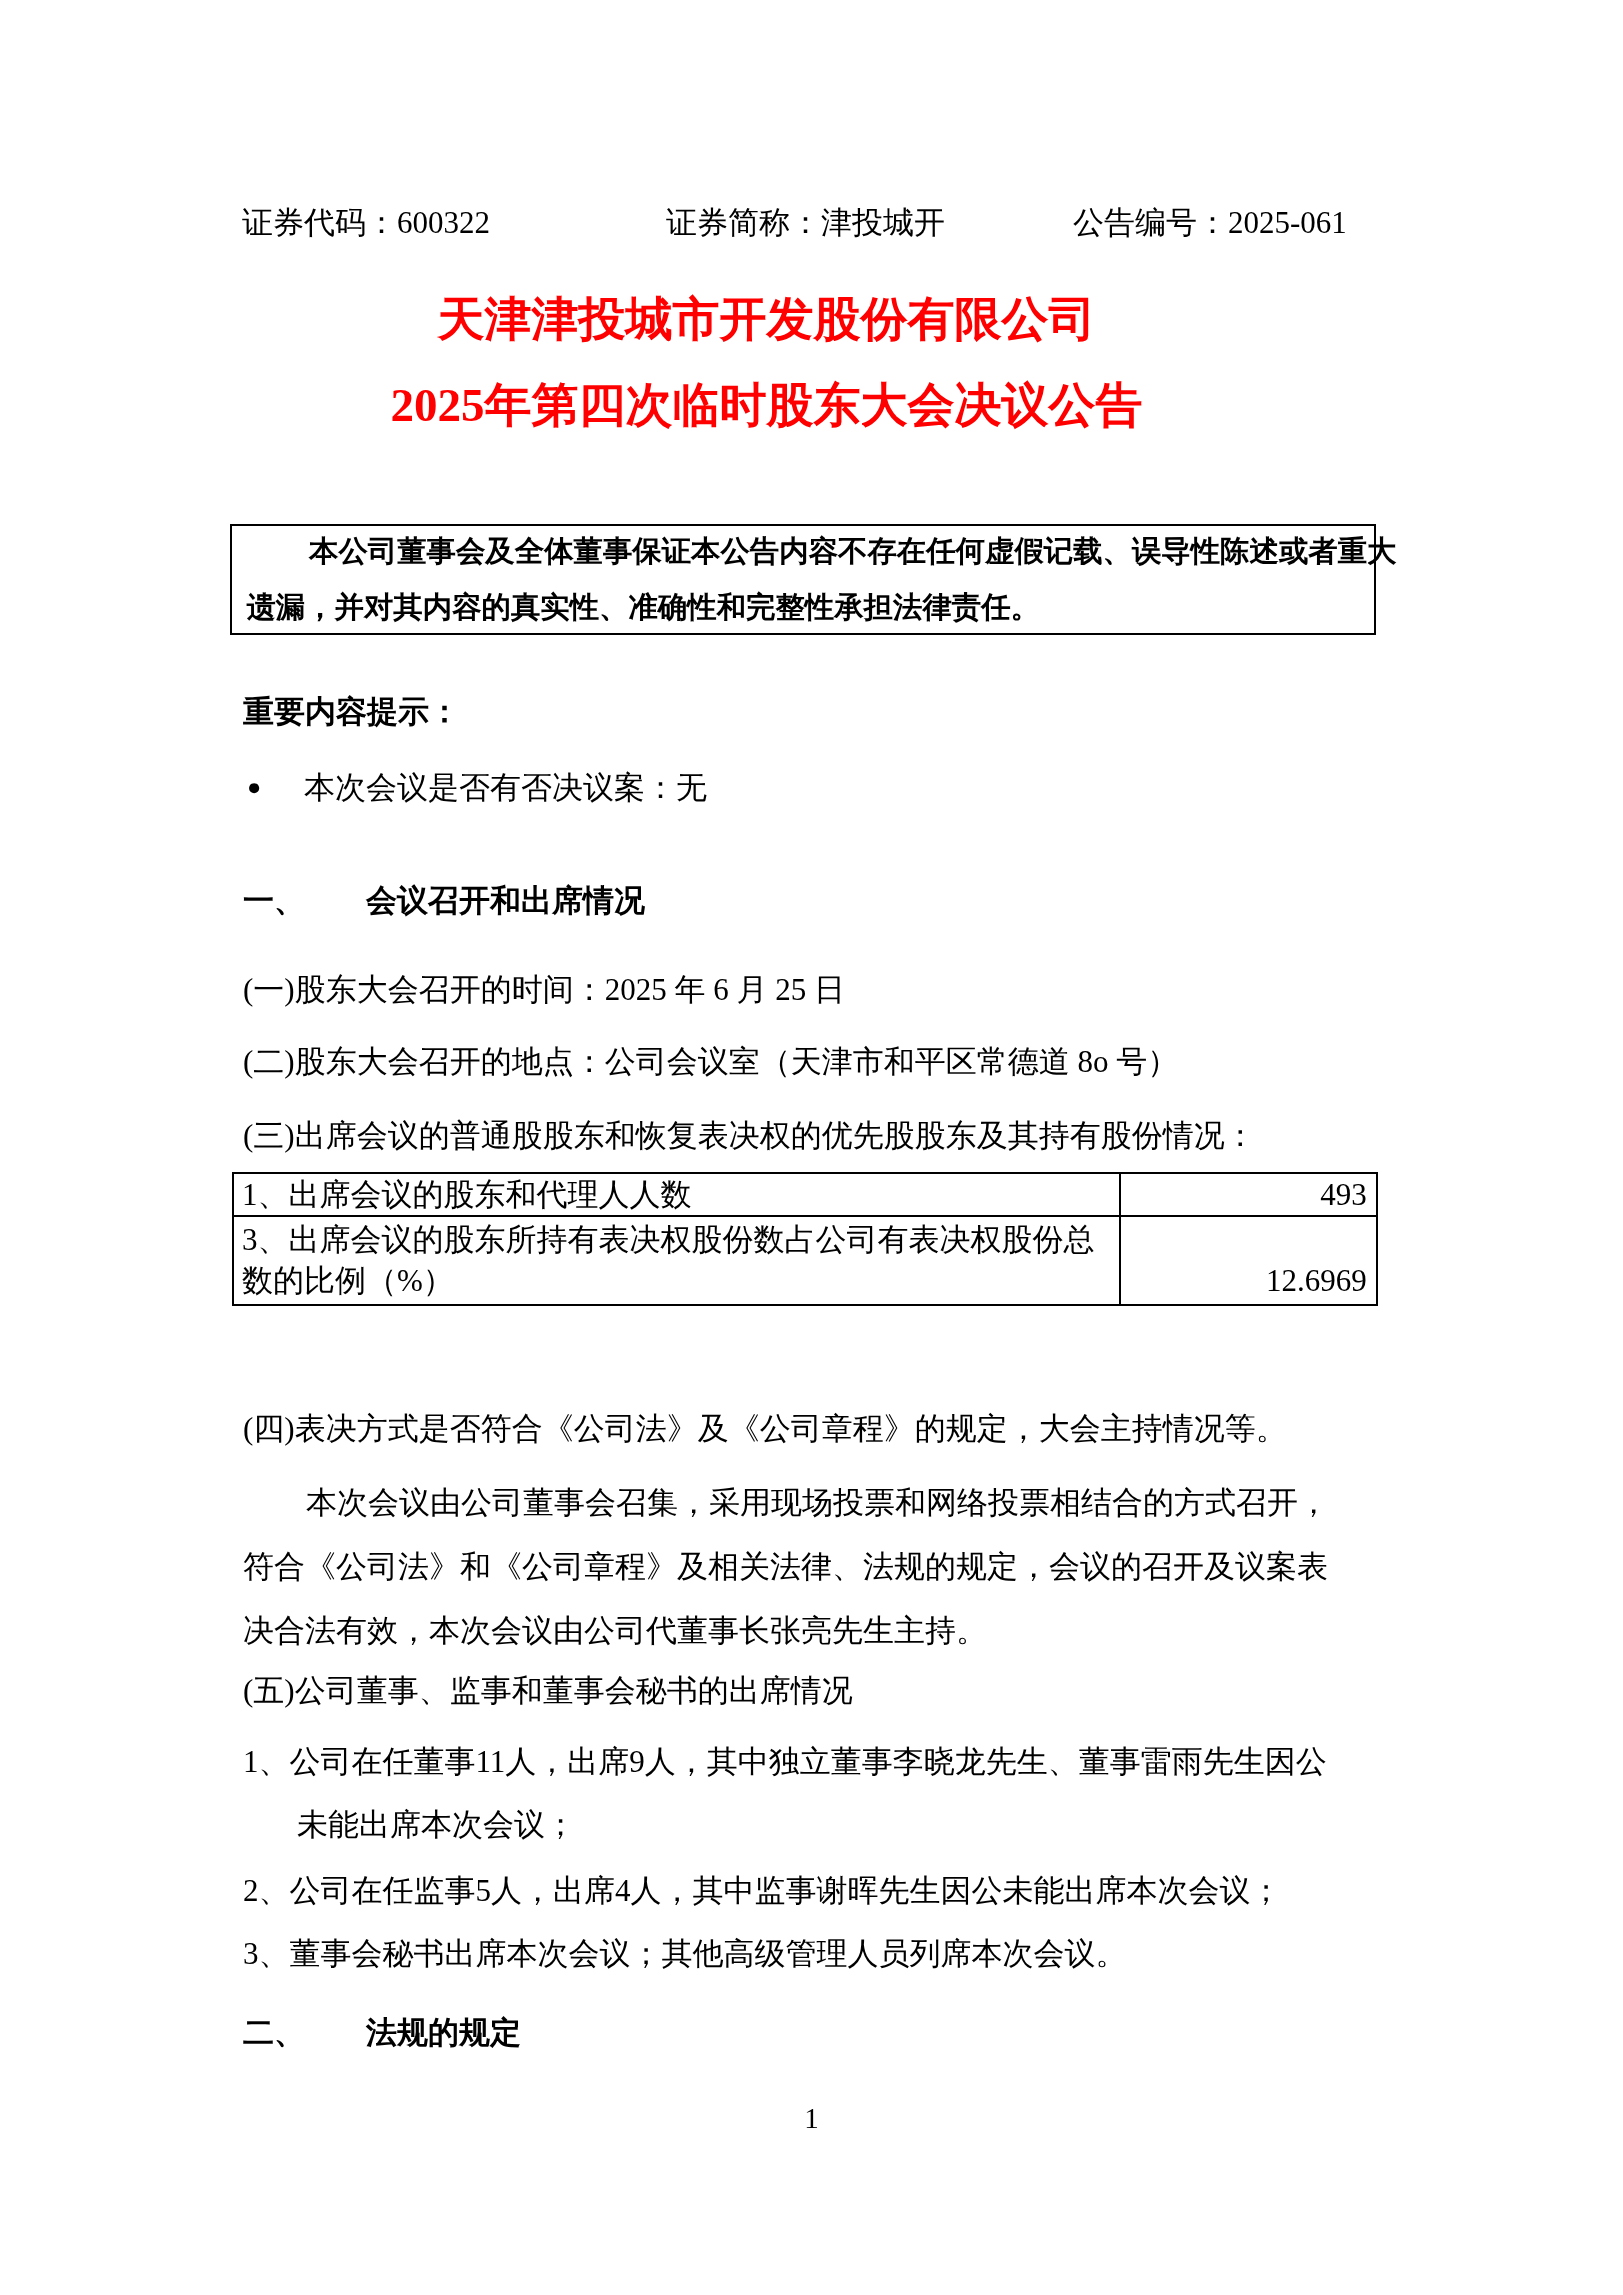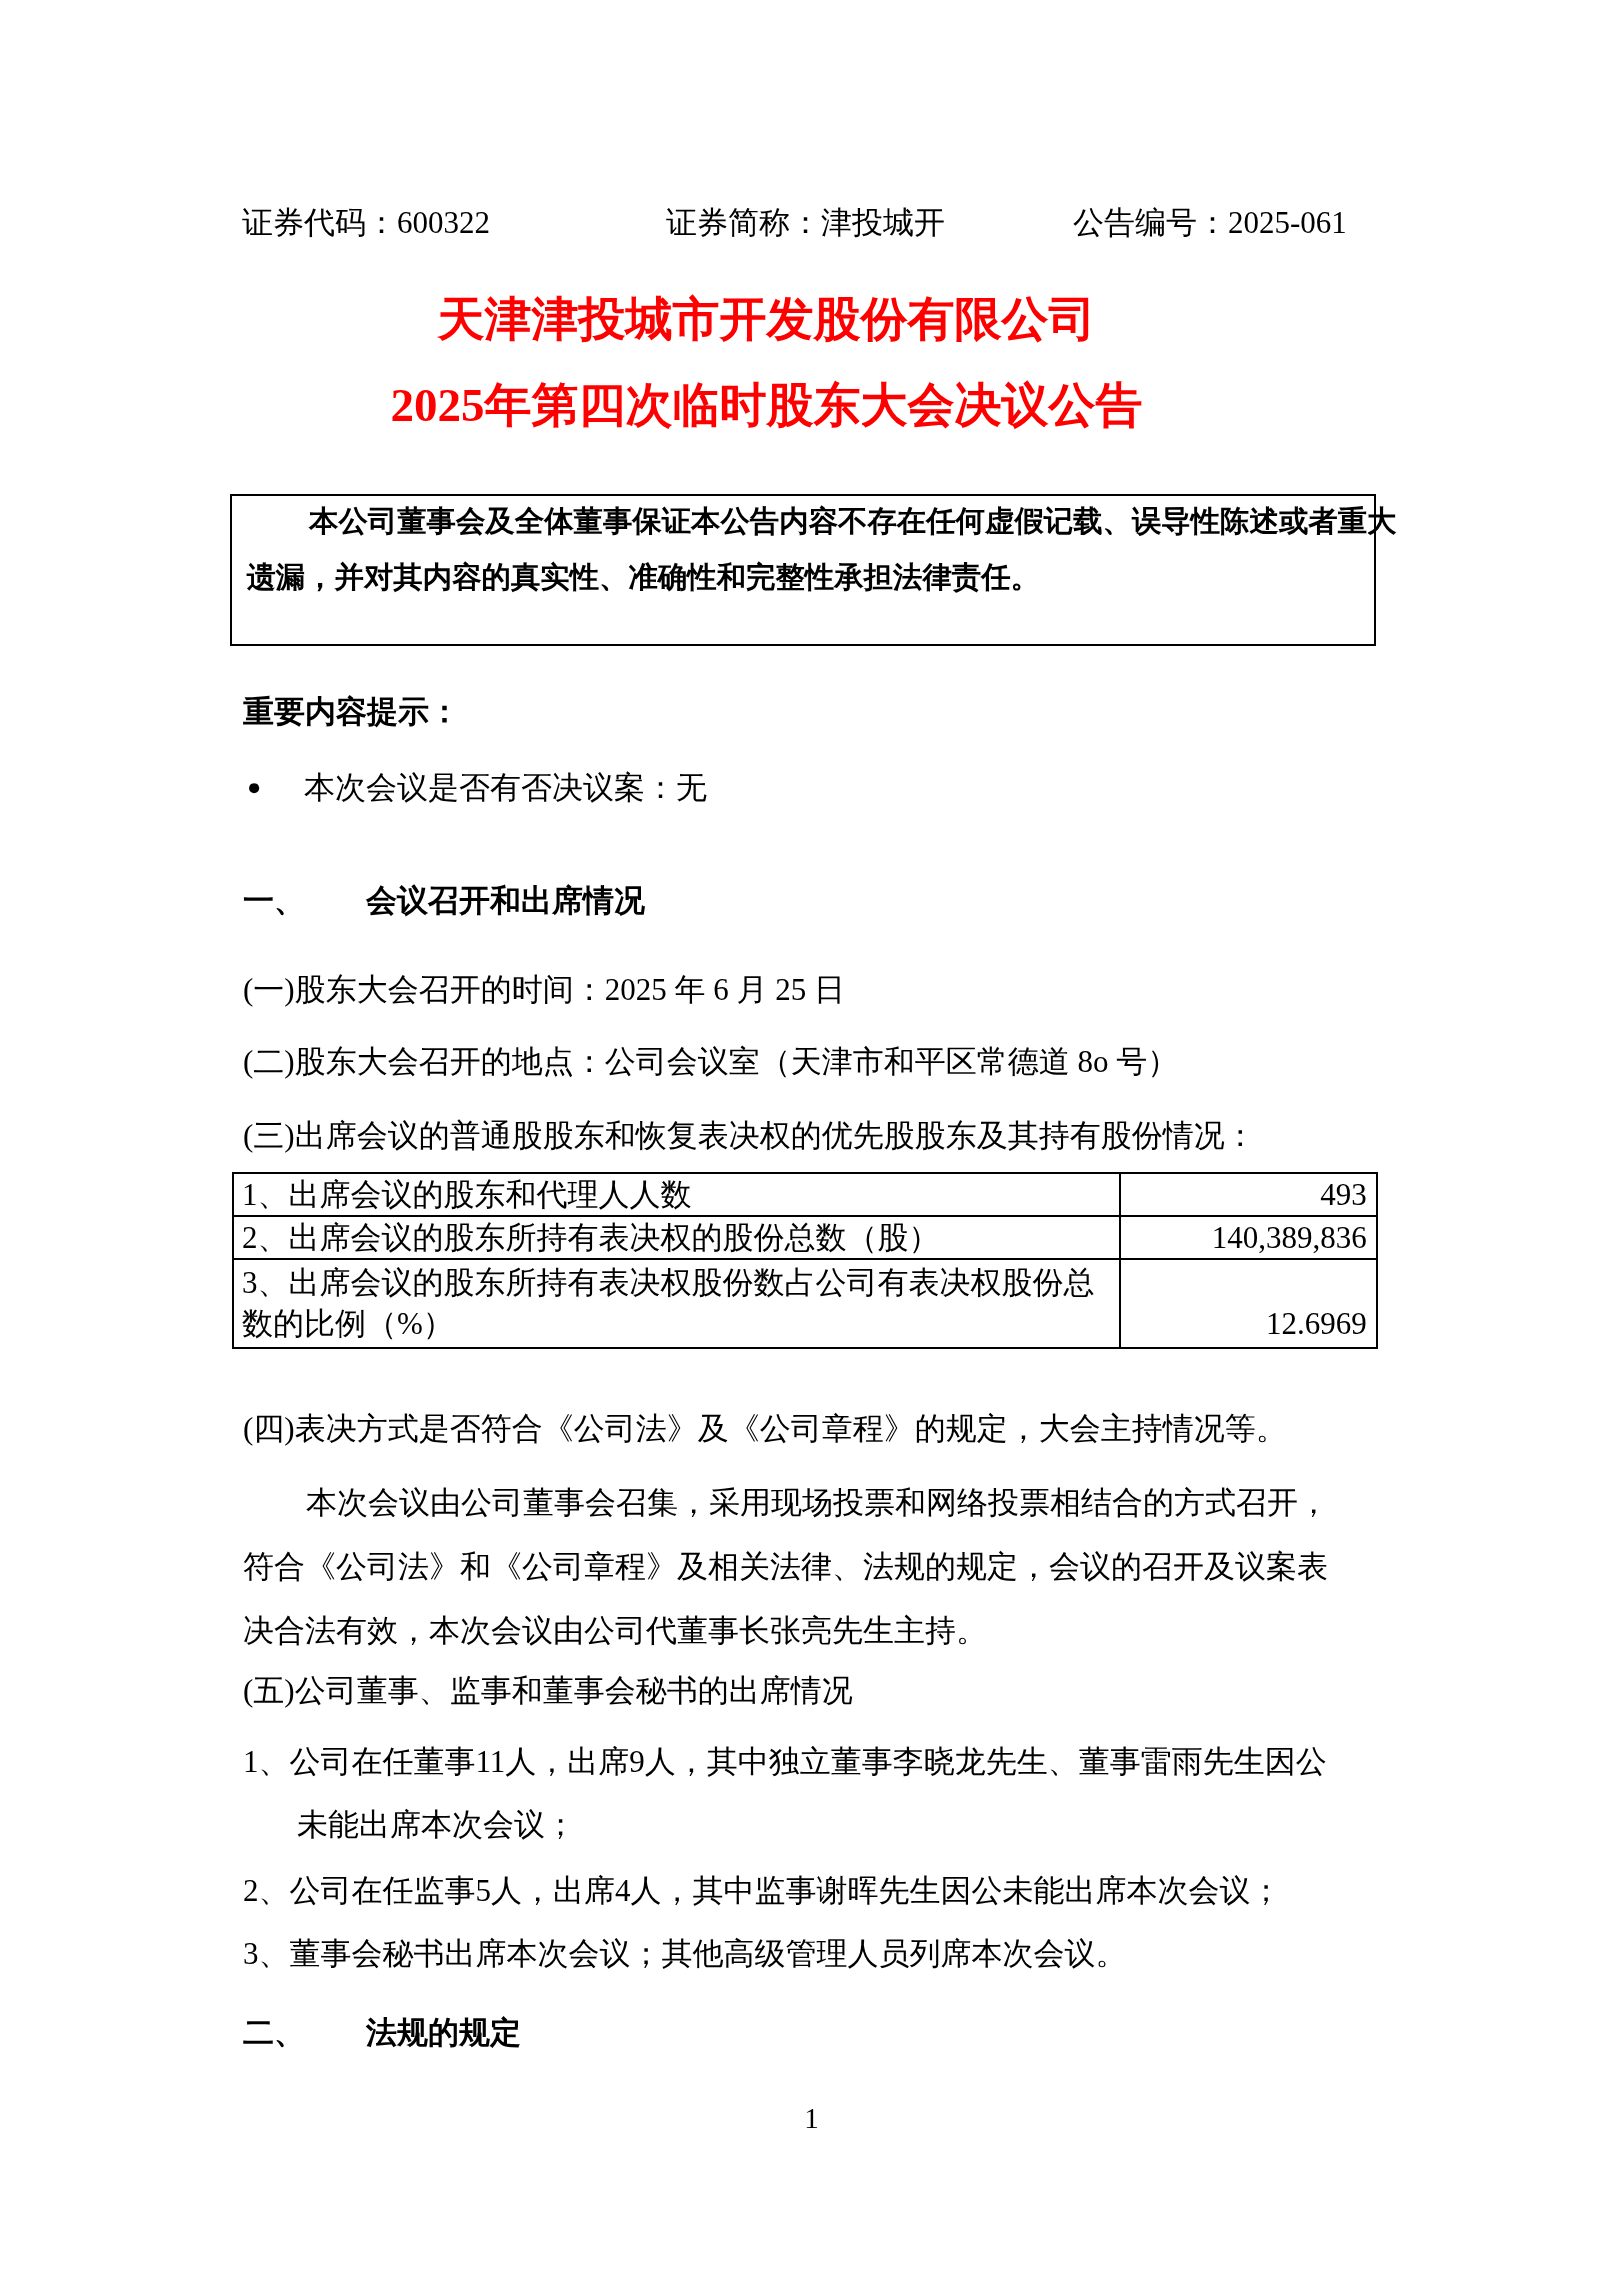--- a/index.html
+++ b/index.html
@@ -23,22 +23,22 @@
   
   .doc-title{
     left:0;width:1533px;text-align:center;
     font-size:47px;font-weight:bold;color:#FF0000;
   }
   .title1{top:296px;}
   .title2{top:382px;}
 
   
   .disclaimer-box{
-    position:absolute;top:494px;left:230px;
-    width:1146px;height:152px;
+    position:absolute;top:524px;left:230px;
+    width:1146px;height:111px;
     border:2px solid #000;box-sizing:border-box;
   }
   .disc-line{position:absolute;white-space:nowrap;font-size:29.4px;font-weight:bold;line-height:1;}
   .disc-line1{top:10.5px;left:77px;}
   .disc-line2{top:67px;left:14.4px;}
 
   
   .notice-head{top:696px;left:243px;font-size:31px;font-weight:bold;}
   .bullet-dot{top:776px;left:247px;font-size:23.6px;}
   .bullet-text{top:772px;left:304px;font-size:31px;}
@@ -113,24 +113,20 @@
   <div class="abs body-text l-item1">(一)股东大会召开的时间：2025 年 6 月 25 日</div>
   <div class="abs body-text l-item2">(二)股东大会召开的地点：公司会议室（天津市和平区常德道 8o 号）</div>
   <div class="abs body-text l-item3">(三)出席会议的普通股股东和恢复表决权的优先股股东及其持有股份情况：</div>
 
   <table class="att-table">
     <tbody>
       <tr class="r1">
         <td class="c-label">1、出席会议的股东和代理人人数</td>
         <td class="c-value">493</td>
       </tr>
-      <tr class="r2">
-        <td class="c-label">2、出席会议的股东所持有表决权的股份总数（股）</td>
-        <td class="c-value">140,389,836</td>
-      </tr>
       <tr class="r3">
         <td class="c-label">3、出席会议的股东所持有表决权股份数占公司有表决权股份总数的比例（%）</td>
         <td class="c-value">12.6969</td>
       </tr>
     </tbody>
   </table>
 
   <div class="abs body-text l-item4">(四)表决方式是否符合《公司法》及《公司章程》的规定，大会主持情况等。</div>
   <div class="abs body-text l-para2">符合《公司法》和《公司章程》及相关法律、法规的规定，会议的召开及议案表</div>
   <div class="abs body-text l-para1">本次会议由公司董事会召集，采用现场投票和网络投票相结合的方式召开，</div>

